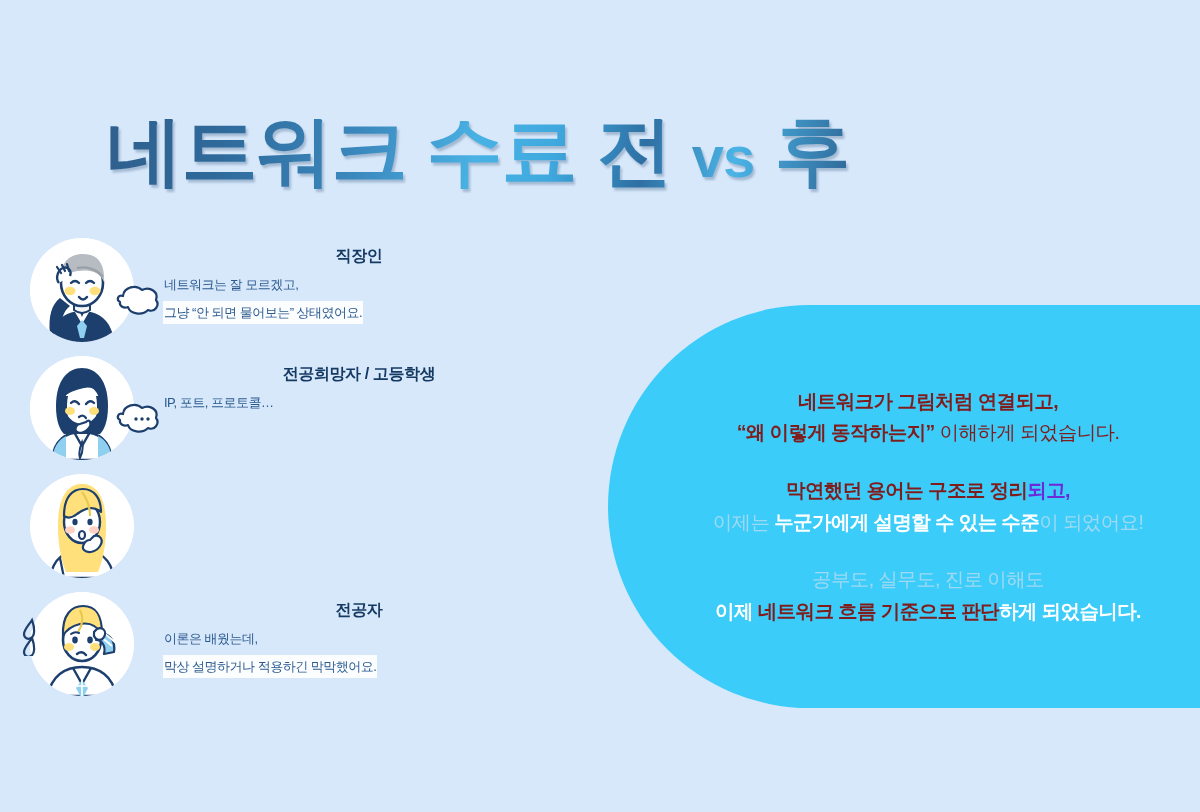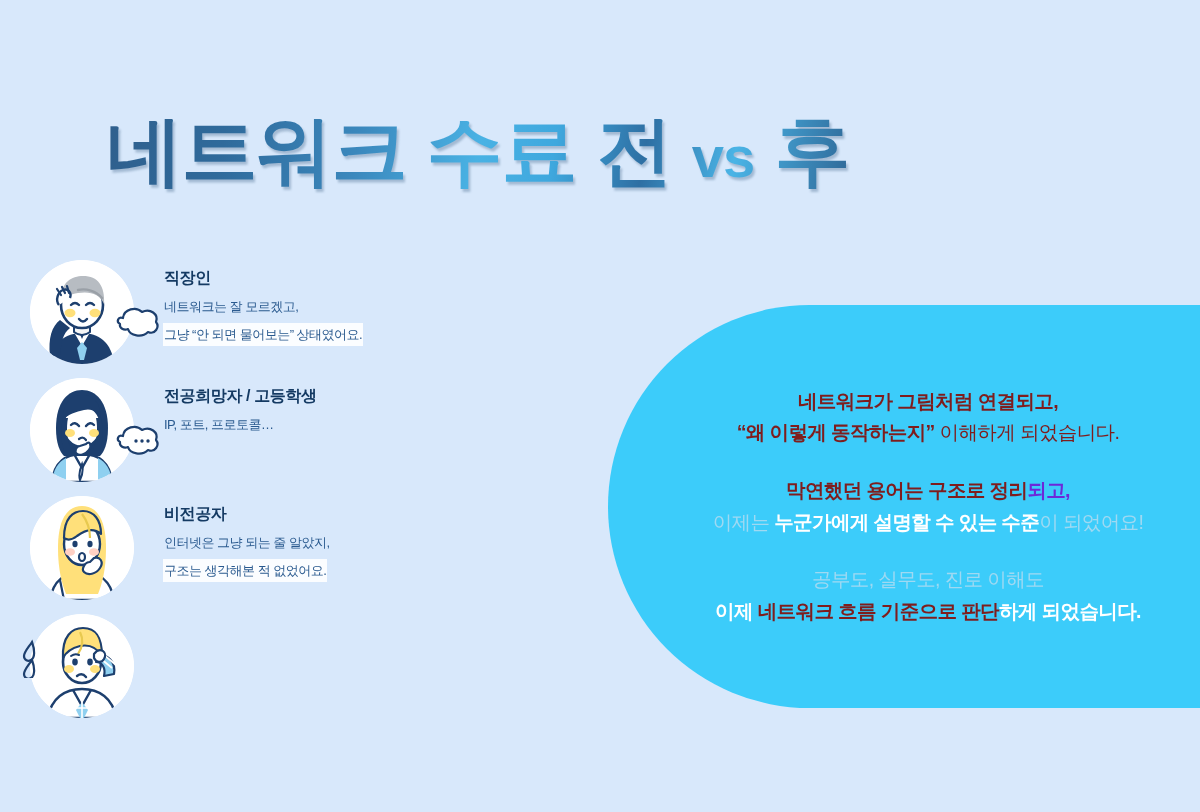--- a/index.html
+++ b/index.html
@@ -64,22 +64,23 @@
     background: rgba(255,255,255,0.55);
     pointer-events: none;
     mix-blend-mode: screen;
     opacity: .0;
   }
 
   
   #before-list {
     position: absolute;
     left: 24px;
-    top: 258px;
+    top: 236px;
     width: 530px;
+    text-align: center;
   }
   .before-item {
     position: relative;
     height: 118px;
     display: flex;
     align-items: flex-start;
   }
   .avatar-wrap {
     position: relative;
     width: 140px;
@@ -287,25 +288,20 @@
 
           <ellipse cx="40" cy="56" rx="5" ry="3.8" fill="#ffd0c4"></ellipse>
           <ellipse cx="64" cy="56" rx="5" ry="3.8" fill="#ffd0c4"></ellipse>
 
           <ellipse cx="52" cy="61" rx="3" ry="4" fill="#ffffff" stroke="#1d3f6e" stroke-width="2.2"></ellipse>
 
           <path d="M64 62 C70 60 74 66 70 72 C66 78 58 80 54 76 C51 73 55 66 60 66 Z" fill="#ffffff" stroke="#1d3f6e" stroke-width="2.2"></path>
         </svg>
       </div>
     </div>
-    <div class="item-text">
-      <div class="item-role">비전공자</div>
-      <span class="item-line">인터넷은 그냥 되는 줄 알았지,</span>
-      <span class="item-line hl">구조는 생각해본 적 없었어요.</span>
-    </div>
   </div>
 
   <div class="before-item">
     <div class="avatar-wrap">
       <div class="avatar">
         <svg width="104" height="104" viewBox="0 0 104 104">
           <circle cx="52" cy="52" r="52" fill="#ffffff"></circle>
 
           <path d="M18 104 C21 84 35 75 52 75 C69 75 83 84 86 104 Z" fill="#ffffff" stroke="#1d3f6e" stroke-width="2.4"></path>
           <path d="M43 76 L52 92 L61 76" fill="none" stroke="#1d3f6e" stroke-width="2.4"></path>
@@ -330,20 +326,25 @@
           <ellipse cx="65" cy="55" rx="5" ry="4" fill="#ffe07a"></ellipse>
 
           <path d="M47 62 q5 -4 9 1" fill="none" stroke="#1d3f6e" stroke-width="2.4" stroke-linecap="round"></path>
         </svg>
       </div>
       <svg class="puff" style="left:-6px; right:auto; top:26px; width:30px; height:40px;" viewBox="0 0 30 40">
         <path d="M14 4 C10 10 6 14 6 18 C6 22 10 24 13 22 C17 20 17 12 14 4 Z" fill="none" stroke="#1d3f6e" stroke-width="2.2"></path>
         <path d="M14 22 C10 28 6 32 6 36 C6 40 10 42 13 40 C17 38 17 30 14 22 Z" fill="none" stroke="#1d3f6e" stroke-width="2.2"></path>
       </svg>
     </div>
+    <div class="item-text">
+      <div class="item-role">전공자</div>
+      <span class="item-line">이론은 배웠는데,</span>
+      <span class="item-line hl">막상 설명하거나 적용하긴 막막했어요.</span>
+    </div>
   </div>
 
 </div>
 
 <div id="after-panel">
 
   <div class="after-block">
     <div class="after-line">
       <span class="t-navy-b">네트워크가 그림처럼 연결되고,</span>
     </div>

